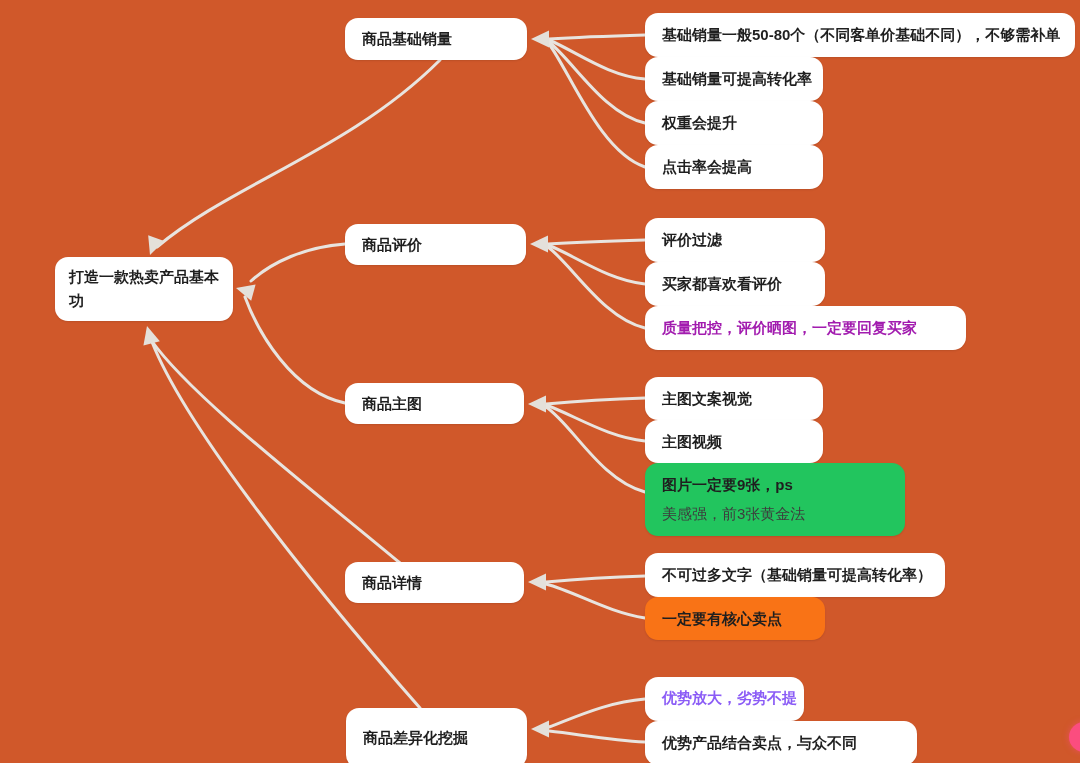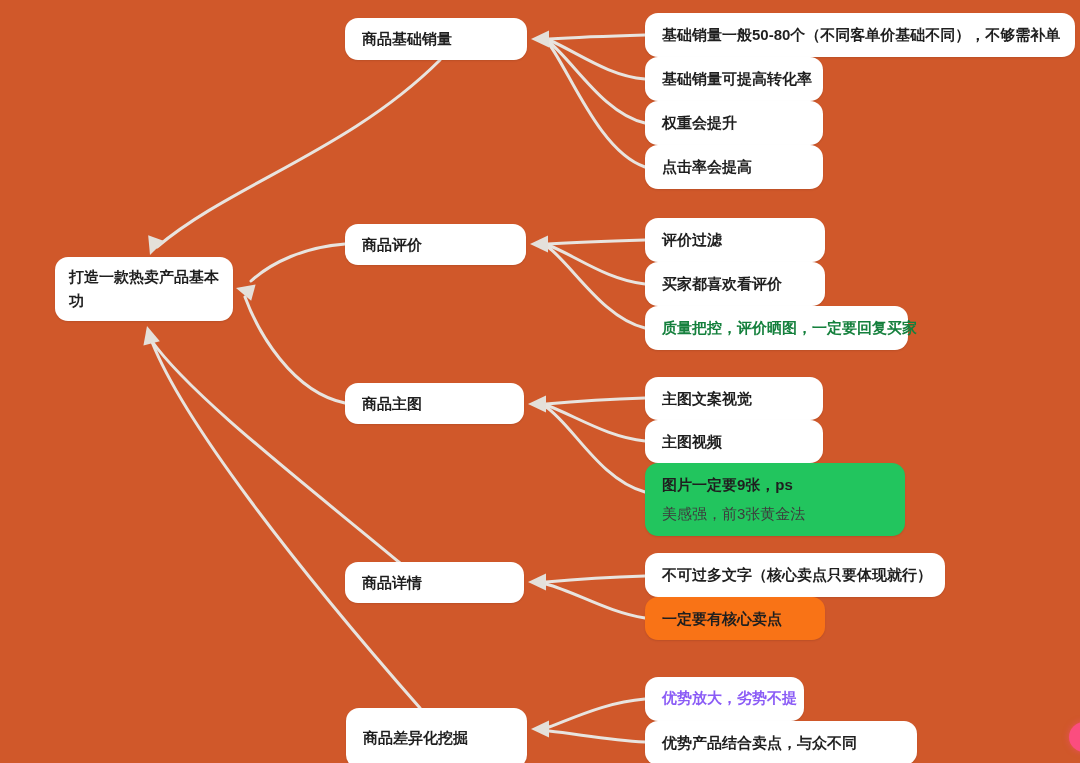--- a/index.html
+++ b/index.html
@@ -145,37 +145,37 @@
 <div class="node" style="left: 645px; top: 145px; width: 178px; height: 44px; background: rgb(255, 255, 255); color: rgb(31, 31, 31);">
   <span>点击率会提高</span>
 </div>
 
 <div class="node" style="left: 645px; top: 218px; width: 180px; height: 44px; background: rgb(255, 255, 255); color: rgb(31, 31, 31);">
   <span>评价过滤</span>
 </div>
 <div class="node" style="left: 645px; top: 262px; width: 180px; height: 44px; background: rgb(255, 255, 255); color: rgb(31, 31, 31);">
   <span>买家都喜欢看评价</span>
 </div>
-<div class="node" style="left: 645px; top: 306px; width: 263px; height: 44px; background: rgb(255, 255, 255); color: #15803d;">
+<div class="node" style="left: 645px; top: 306px; width: 321px; height: 44px; background: rgb(255, 255, 255); color: #a21caf;">
   <span>质量把控，评价晒图，一定要回复买家</span>
 </div>
 
 <div class="node" style="left: 645px; top: 377px; width: 178px; height: 43px; background: rgb(255, 255, 255); color: rgb(31, 31, 31);">
   <span>主图文案视觉</span>
 </div>
 <div class="node" style="left: 645px; top: 420px; width: 178px; height: 43px; background: rgb(255, 255, 255); color: rgb(31, 31, 31);">
   <span>主图视频</span>
 </div>
 <div class="node with-note" style="left: 645px; top: 463px; width: 260px; height: 73px; background: #22c55e; color: rgb(31, 31, 31);">
   <span>图片一定要9张，ps</span>
   <span class="note" style="color: rgb(61, 61, 61);">美感强，前3张黄金法</span>
 </div>
 
 <div class="node" style="left: 645px; top: 553px; width: 300px; height: 44px; background: rgb(255, 255, 255); color: rgb(31, 31, 31);">
-  <span>不可过多文字（核心卖点只要体现就行）</span>
+  <span>不可过多文字（基础销量可提高转化率）</span>
 </div>
 <div class="node" style="left: 645px; top: 597px; width: 180px; height: 43px; background: #f97316; color: rgb(31, 31, 31);">
   <span>一定要有核心卖点</span>
 </div>
 
 <div class="node" style="left: 645px; top: 677px; width: 159px; height: 44px; background: rgb(255, 255, 255); color: #8b5cf6; font-family: Liberation Serif, serif;">
   <span>优势放大，劣势不提</span>
 </div>
 <div class="node" style="left: 645px; top: 721px; width: 272px; height: 44px; background: rgb(255, 255, 255); color: rgb(31, 31, 31);">
   <span>优势产品结合卖点，与众不同</span>

